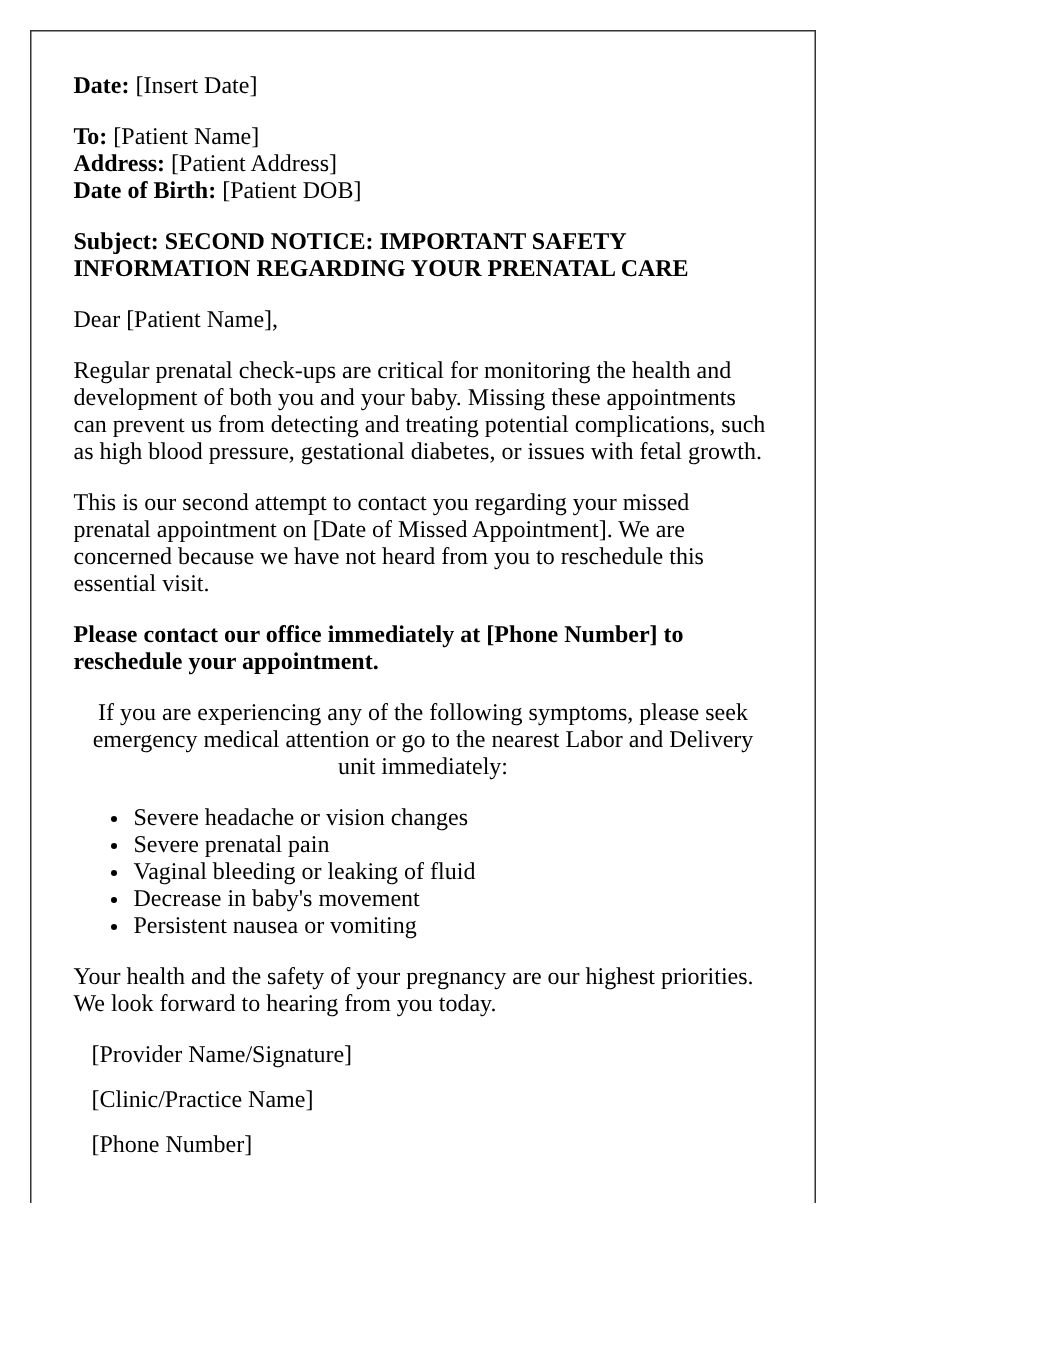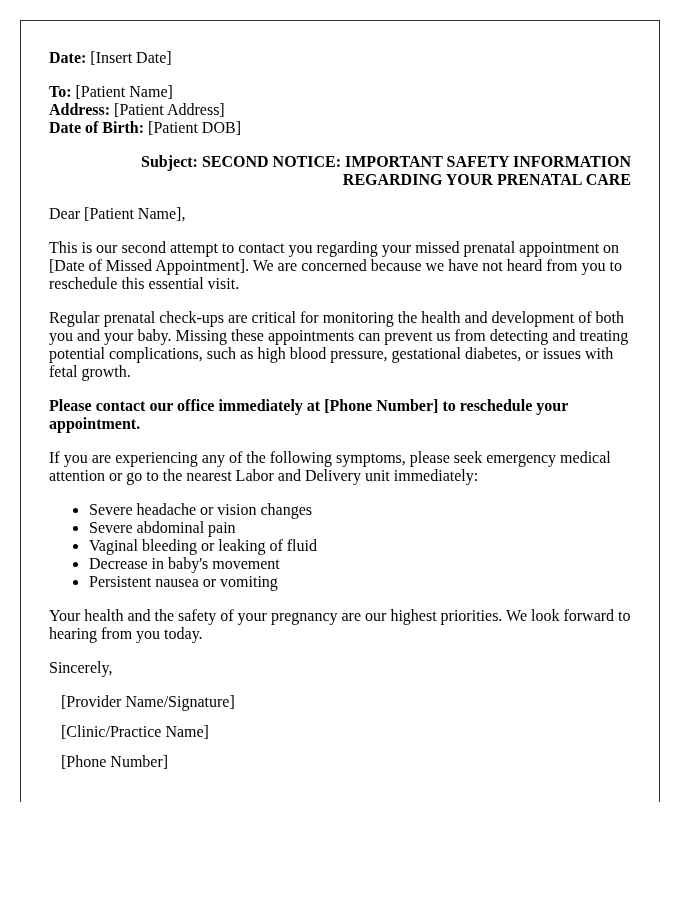--- a/index.html
+++ b/index.html
@@ -13,38 +13,37 @@
     body {
       font-family: "Liberation Serif", "DejaVu Serif", serif;
       color: #000000;
       font-size: 16px;
       line-height: 18px;
     }
     .letter {
       position: absolute;
       left: 20px;
       top: 20px;
-      width: 640px;
+      width: 524px;
       height: 782px;
       border-top: 1px solid #333333;
       border-left: 1px solid #333333;
       border-right: 1px solid #333333;
       box-sizing: border-box;
       padding: 28px 28px 0 28px;
       overflow: hidden;
     }
     p {
       margin: 0 0 16px 0;
     }
     .label {
       font-weight: bold;
     }
     .subject {
       font-weight: bold;
-      text-align: right;
     }
     .bold-para {
       font-weight: bold;
     }
     ul {
       margin: 0 0 16px 0;
       padding-left: 40px;
     }
     ul li {
       margin: 0;
@@ -61,40 +60,39 @@
   <p>
     <span class="label">To:</span><span> [Patient Name]</span><br>
     <span class="label">Address:</span><span> [Patient Address]</span><br>
     <span class="label">Date of Birth:</span><span> [Patient DOB]</span>
   </p>
 
   <p class="subject">Subject: SECOND NOTICE: IMPORTANT SAFETY INFORMATION REGARDING YOUR PRENATAL CARE</p>
 
   <p>Dear [Patient Name],</p>
 
+  <p>Regular prenatal check-ups are critical for monitoring the health and development of both you and your baby. Missing these appointments can prevent us from detecting and treating potential complications, such as high blood pressure, gestational diabetes, or issues with fetal growth.</p>
+
   <p>This is our second attempt to contact you regarding your missed prenatal appointment on [Date of Missed Appointment]. We are concerned because we have not heard from you to reschedule this essential visit.</p>
-
-  <p>Regular prenatal check-ups are critical for monitoring the health and development of both you and your baby. Missing these appointments can prevent us from detecting and treating potential complications, such as high blood pressure, gestational diabetes, or issues with fetal growth.</p>
 
   <p class="bold-para">Please contact our office immediately at [Phone Number] to reschedule your appointment.</p>
 
 
-  <p style="margin-bottom:16px;">If you are experiencing any of the following symptoms, please seek emergency medical attention or go to the nearest Labor and Delivery unit immediately:</p>
+  <p style="margin-bottom:16px;text-align:center;">If you are experiencing any of the following symptoms, please seek emergency medical attention or go to the nearest Labor and Delivery unit immediately:</p>
 
   <ul>
     <li>Severe headache or vision changes</li>
-    <li>Severe abdominal pain</li>
+    <li>Severe prenatal pain</li>
     <li>Vaginal bleeding or leaking of fluid</li>
     <li>Decrease in baby's movement</li>
     <li>Persistent nausea or vomiting</li>
   </ul>
 
   <p>Your health and the safety of your pregnancy are our highest priorities. We look forward to hearing from you today.</p>
 
-  <p>Sincerely,</p>
 
   <div class="sig-block">
     <p>[Provider Name/Signature]</p>
     <p>[Clinic/Practice Name]</p>
     <p>[Phone Number]</p>
   </div>
 
 </div>
 
 </body></html>

